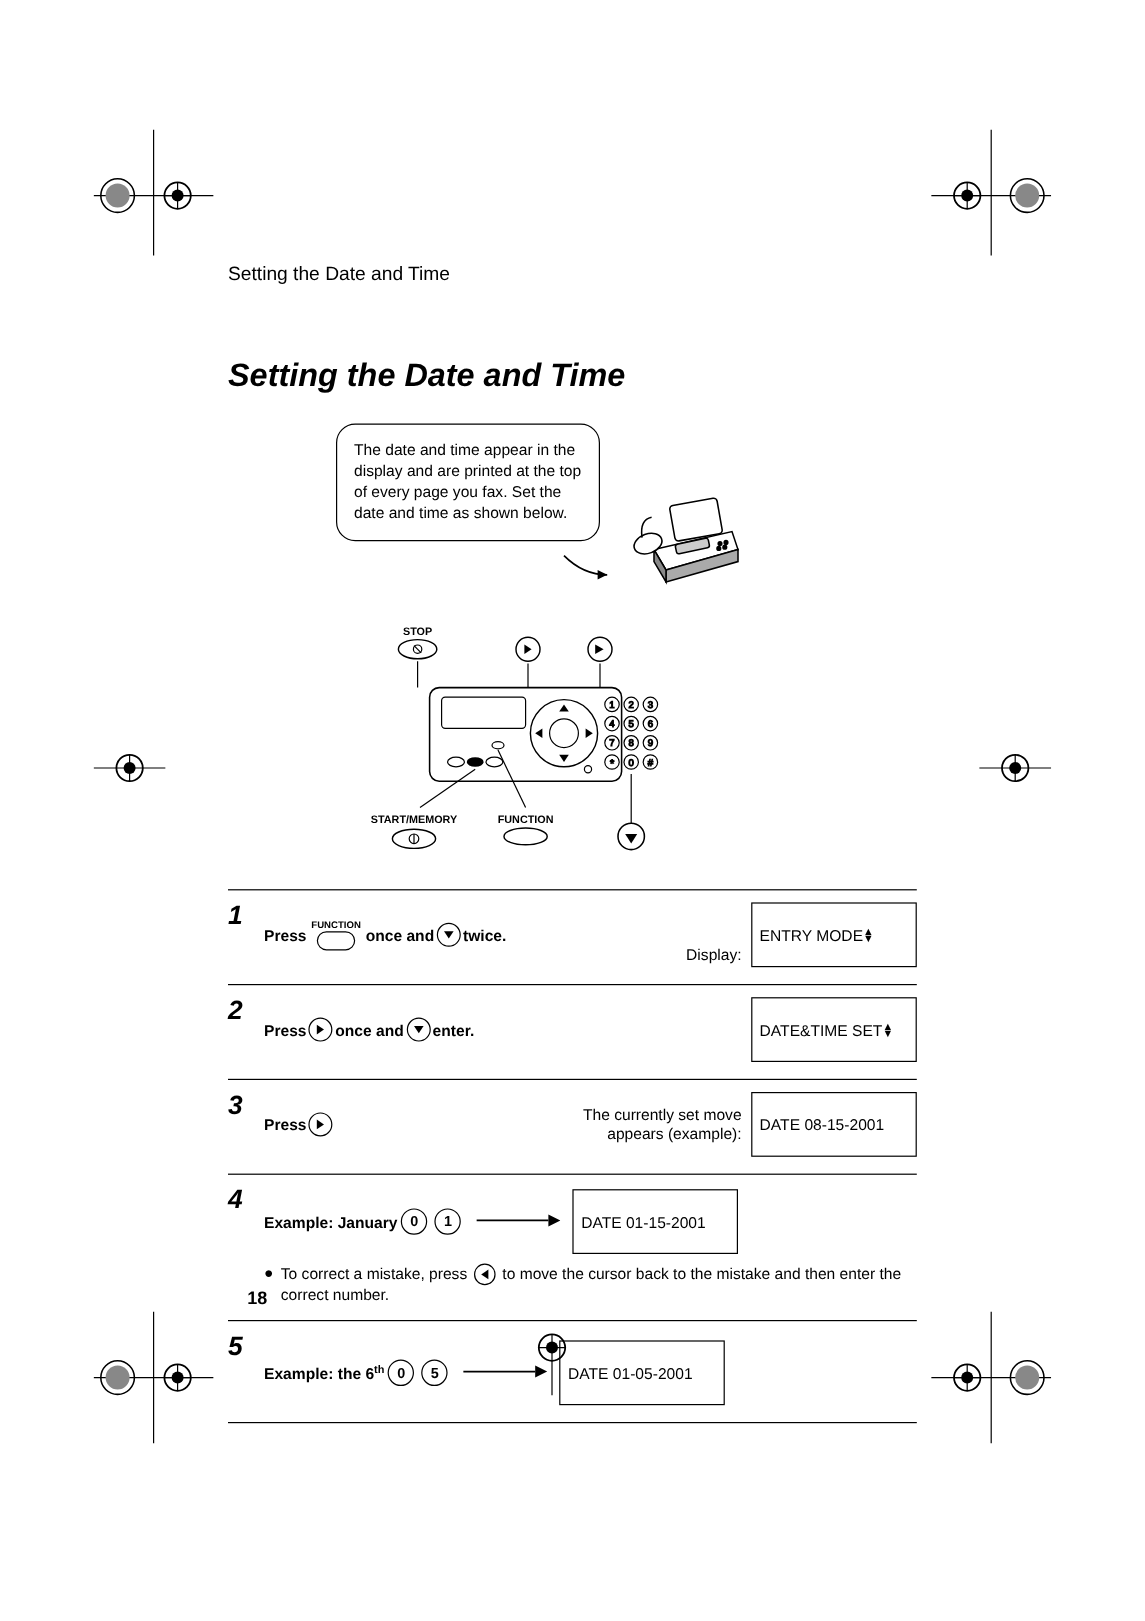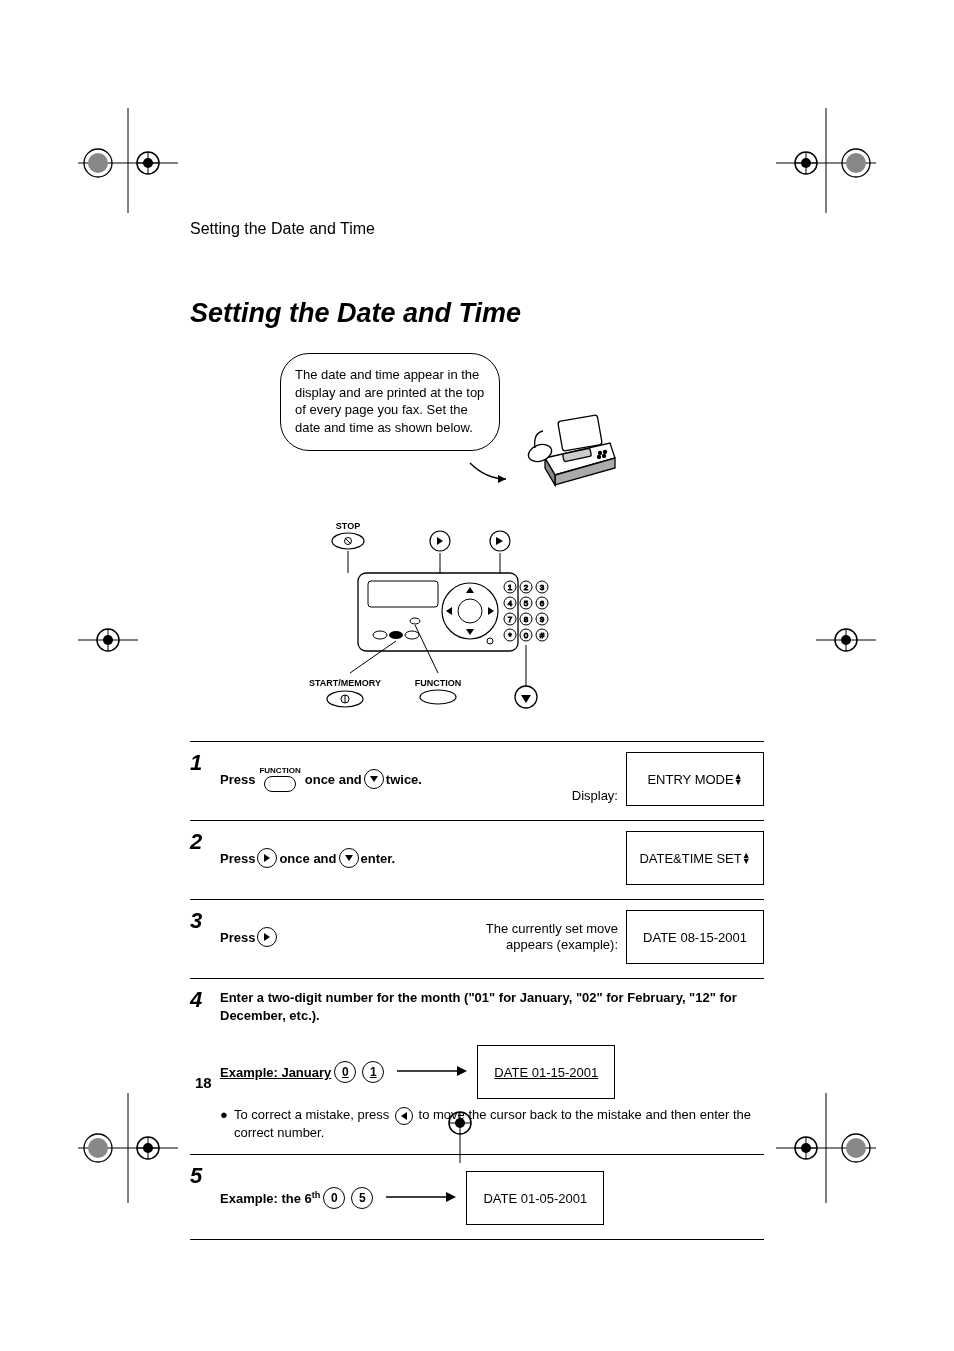--- a/index.html
+++ b/index.html
@@ -5,21 +5,21 @@
   html,body{margin:0;padding:0;background:#fff;font-family:Helvetica,Arial,sans-serif;color:#000;}
   .page{position:relative;width:954px;height:1351px;margin:0 auto;}
   
   .reg{position:absolute;pointer-events:none;}
   .reg svg{display:block;}
   
   .content{position:absolute;left:190px;top:220px;width:574px;}
   .running-head{font-size:16px;}
   .title{font-style:italic;font-weight:bold;font-size:27px;margin-top:60px;}
   .bubble-row{position:relative;height:160px;margin-top:24px;}
-  .bubble{position:absolute;left:90px;top:0;width:190px;border:1.4px solid #000;border-radius:29px;padding:12px 14px 14px 14px;font-size:13px;line-height:1.35;}
+  .bubble{position:absolute;left:90px;top:0;width:190px;border:1.4px solid #000;border-radius:16px;padding:12px 14px 14px 14px;font-size:13px;line-height:1.35;}
   .bubble-tail{position:absolute;left:278px;top:108px;}
   .fax-illus{position:absolute;left:325px;top:50px;}
   
   .panel-diag{position:relative;height:220px;margin-top:0;}
   .panel-diag svg{display:block;}
   .diag-label{font-size:9px;font-weight:bold;font-family:Arial,Helvetica,sans-serif;}
   
   .steps{margin-top:8px;}
   .step{border-top:1px solid #000;padding:10px 0 14px 0;display:flex;align-items:flex-start;}
   .steps .step:last-child{border-bottom:1px solid #000;}
@@ -29,27 +29,27 @@
   .bold{font-weight:bold;}
   .btn-oval{display:inline-flex;flex-direction:column;align-items:center;margin:0 4px;vertical-align:middle;}
   .btn-oval .lbl{font-size:8px;font-weight:bold;font-family:Arial,Helvetica,sans-serif;line-height:1;}
   .btn-oval .shape{width:30px;height:14px;border:1px solid #000;border-radius:8px;display:flex;align-items:center;justify-content:center;margin-top:1px;}
   .btn-circ{display:inline-block;width:18px;height:18px;border:1.2px solid #000;border-radius:50%;vertical-align:middle;margin:0 2px;position:relative;}
   .btn-circ.down::after{content:"";position:absolute;left:50%;top:50%;width:0;height:0;border-left:4px solid transparent;border-right:4px solid transparent;border-top:6px solid #000;transform:translate(-50%,-50%);}
   .btn-circ.right::after{content:"";position:absolute;left:50%;top:50%;width:0;height:0;border-top:4px solid transparent;border-bottom:4px solid transparent;border-left:6px solid #000;transform:translate(-50%,-50%);}
   .btn-circ.left::after{content:"";position:absolute;left:50%;top:50%;width:0;height:0;border-top:4px solid transparent;border-bottom:4px solid transparent;border-right:6px solid #000;transform:translate(-50%,-50%);}
   .num-key{display:inline-flex;align-items:center;justify-content:center;width:20px;height:20px;border:1.2px solid #000;border-radius:50%;font-weight:bold;font-size:12px;margin:0 3px;vertical-align:middle;}
   .display-label{font-size:13px;margin-left:auto;margin-right:8px;margin-top:32px;}
-  .lcd{border:1.4px solid #000;padding:17px 6px;min-width:124px;height:18px;display:flex;align-items:center;justify-content:center;font-size:13px;}
+  .lcd{border:1.4px solid #000;padding:17px 6px;min-width:124px;height:18px;display:flex;align-items:center;justify-content:flex-start;font-size:13px;}
   .lcd .arrows{display:flex;flex-direction:column;line-height:6px;font-size:9px;}
   .arrow-long{display:inline-block;vertical-align:middle;margin:0 10px;}
   .sub-note{font-size:13px;margin-top:8px;display:flex;align-items:flex-start;}
   .sub-note .bullet{width:14px;flex:0 0 14px;}
   .step-right-note{font-size:13px;text-align:right;line-height:1.25;margin-left:auto;margin-right:8px;}
-  .pgnum{position:absolute;left:195px;top:1074px;font-weight:bold;font-size:15px;}
+  .pgnum{position:absolute;left:206px;top:1074px;font-weight:bold;font-size:15px;}
   sup{font-size:0.7em;text-align:center;}
 </style>
 </head>
 <body>
 
 <div class="page">
 
   <div class="reg" style="left:78px;top:108px;">
     <svg width="100" height="110">
       <line x1="50" y1="105" x2="50" y2="0" stroke="#000" stroke-width="1"></line>
@@ -281,22 +281,21 @@
             <span class="lcd">
               <span>DATE 08-15-2001</span>
             </span>
           </div>
         </div>
       </div>
 
       <div class="step">
         <div class="step-num">4</div>
         <div class="step-body">
-          <div class="bold" style="line-height:1.4;">Enter a two-digit number for the month ("01" for January, "02" for February, "12" for December, etc.).</div>
-          <div class="line" style="margin-top:20px;text-decoration:underline;">
+          <div class="line" style="margin-top:2px;">
             <span class="bold">Example: January</span>
             <span class="num-key">0</span>
             <span class="num-key">1</span>
             <span class="arrow-long">
               <svg width="70" height="14">
                   <line x1="0" y1="7" x2="60" y2="7" stroke="#000" stroke-width="1.5"></line>
                   <polygon points="60,2 70,7 60,12" fill="#000"></polygon>
                 </svg>
             </span>
             <span class="lcd">

